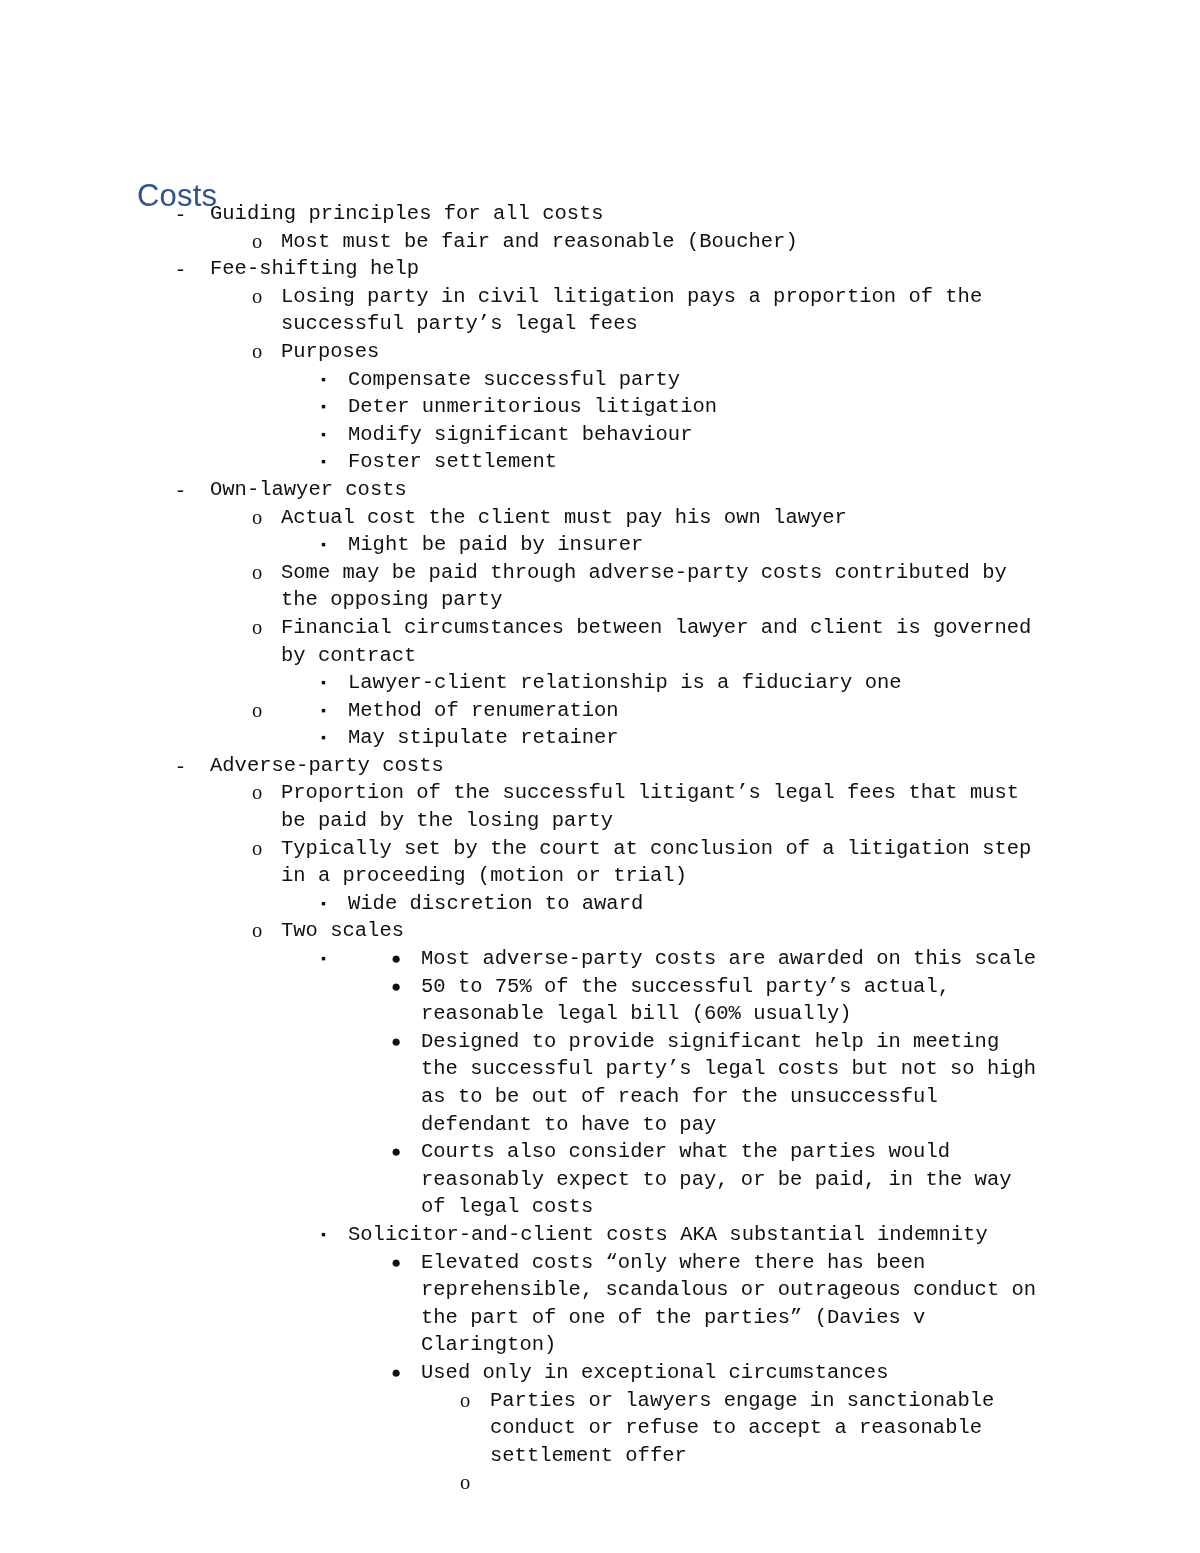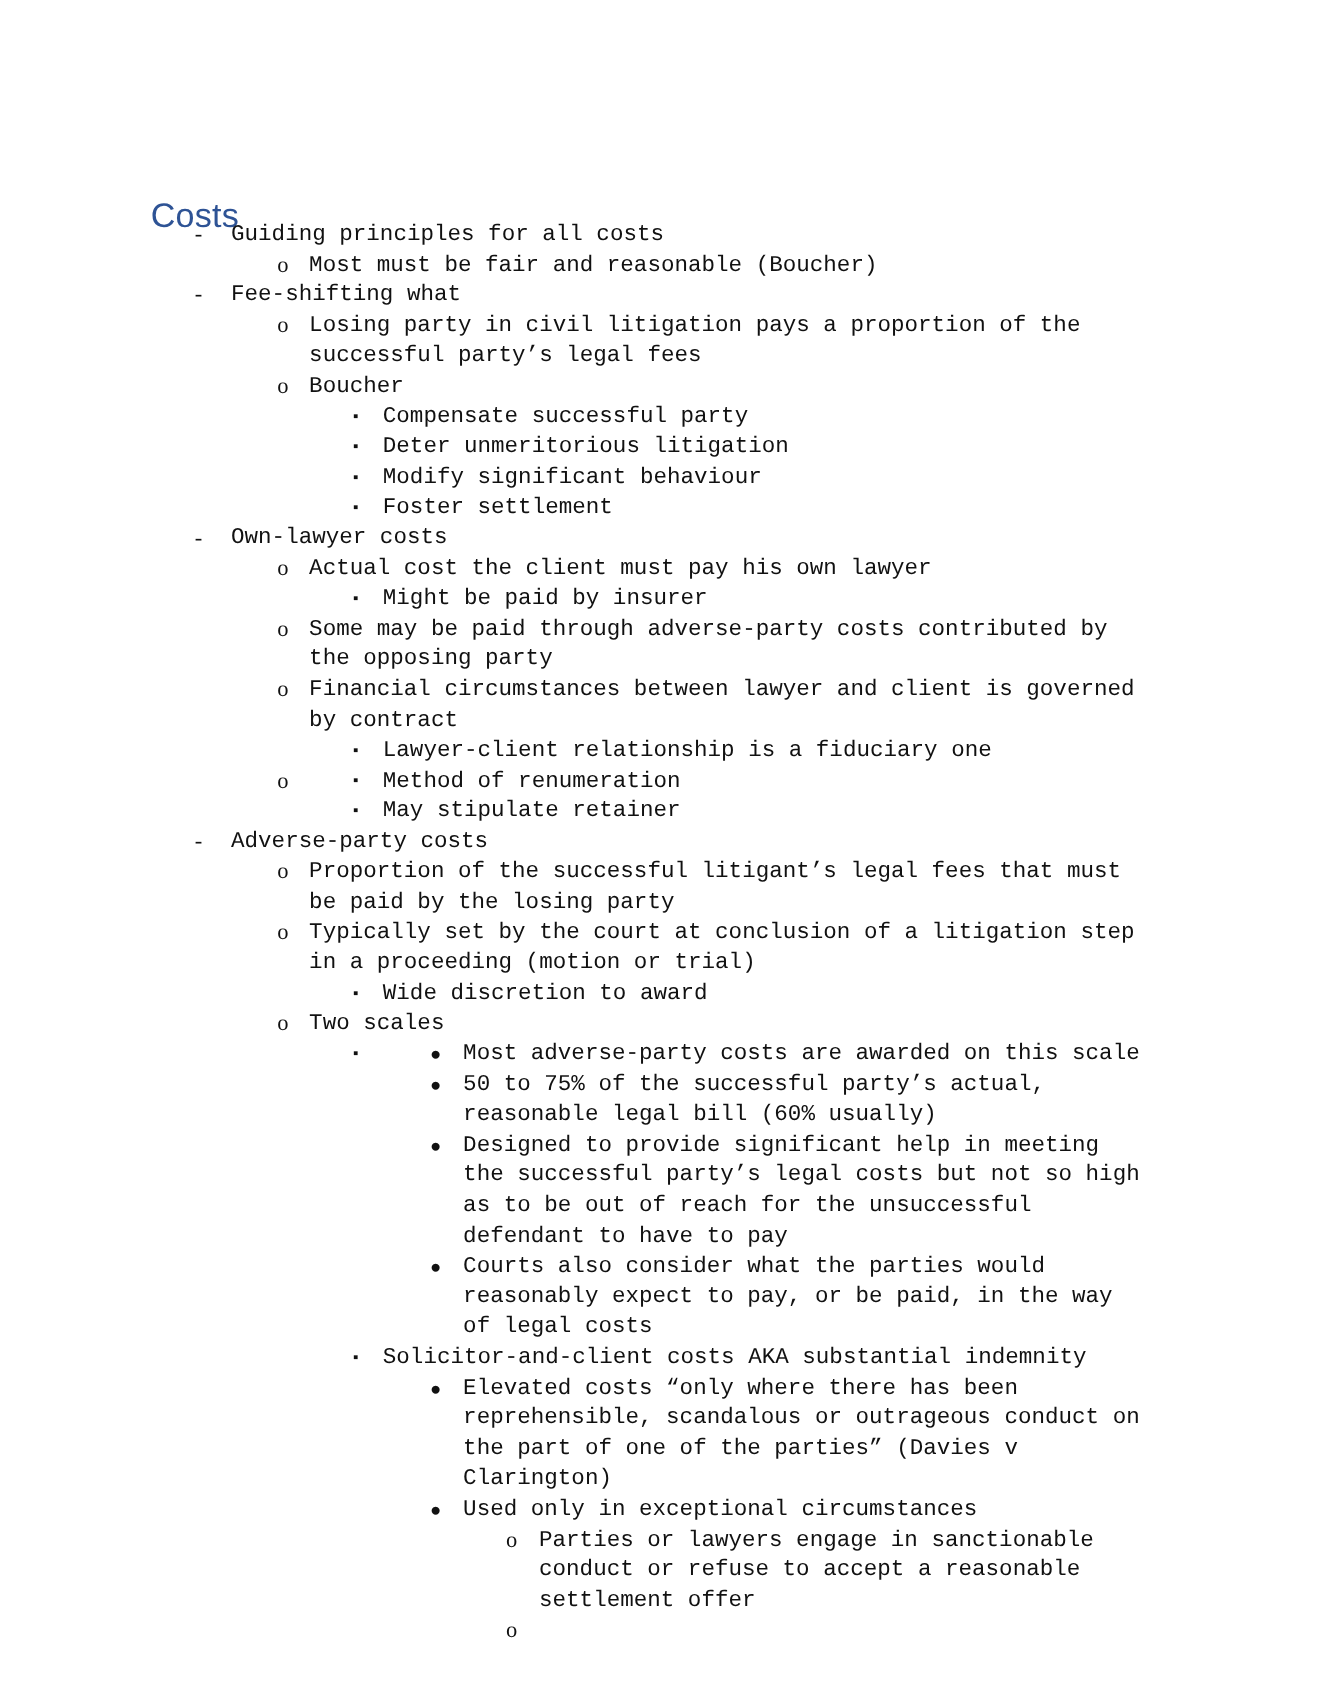--- a/index.html
+++ b/index.html
@@ -100,29 +100,29 @@
       <div class="li lvl1">
         <span class="bullet">-</span>
         <span class="txt">Guiding principles for all costs</span>
       </div>
       <div class="li lvl2">
         <span class="bullet">o</span>
         <span class="txt">Most must be fair and reasonable (Boucher)</span>
       </div>
       <div class="li lvl1">
         <span class="bullet">-</span>
-        <span class="txt">Fee-shifting what</span>
+        <span class="txt">Fee-shifting help</span>
       </div>
       <div class="li lvl2">
         <span class="bullet">o</span>
         <span class="txt">Losing party in civil litigation pays a proportion of the successful party’s legal fees</span>
       </div>
       <div class="li lvl2">
         <span class="bullet">o</span>
-        <span class="txt">Boucher</span>
+        <span class="txt">Purposes</span>
       </div>
       <div class="li lvl3">
         <span class="bullet">▪</span>
         <span class="txt">Compensate successful party</span>
       </div>
       <div class="li lvl3">
         <span class="bullet">▪</span>
         <span class="txt">Deter unmeritorious litigation</span>
       </div>
       <div class="li lvl3">

